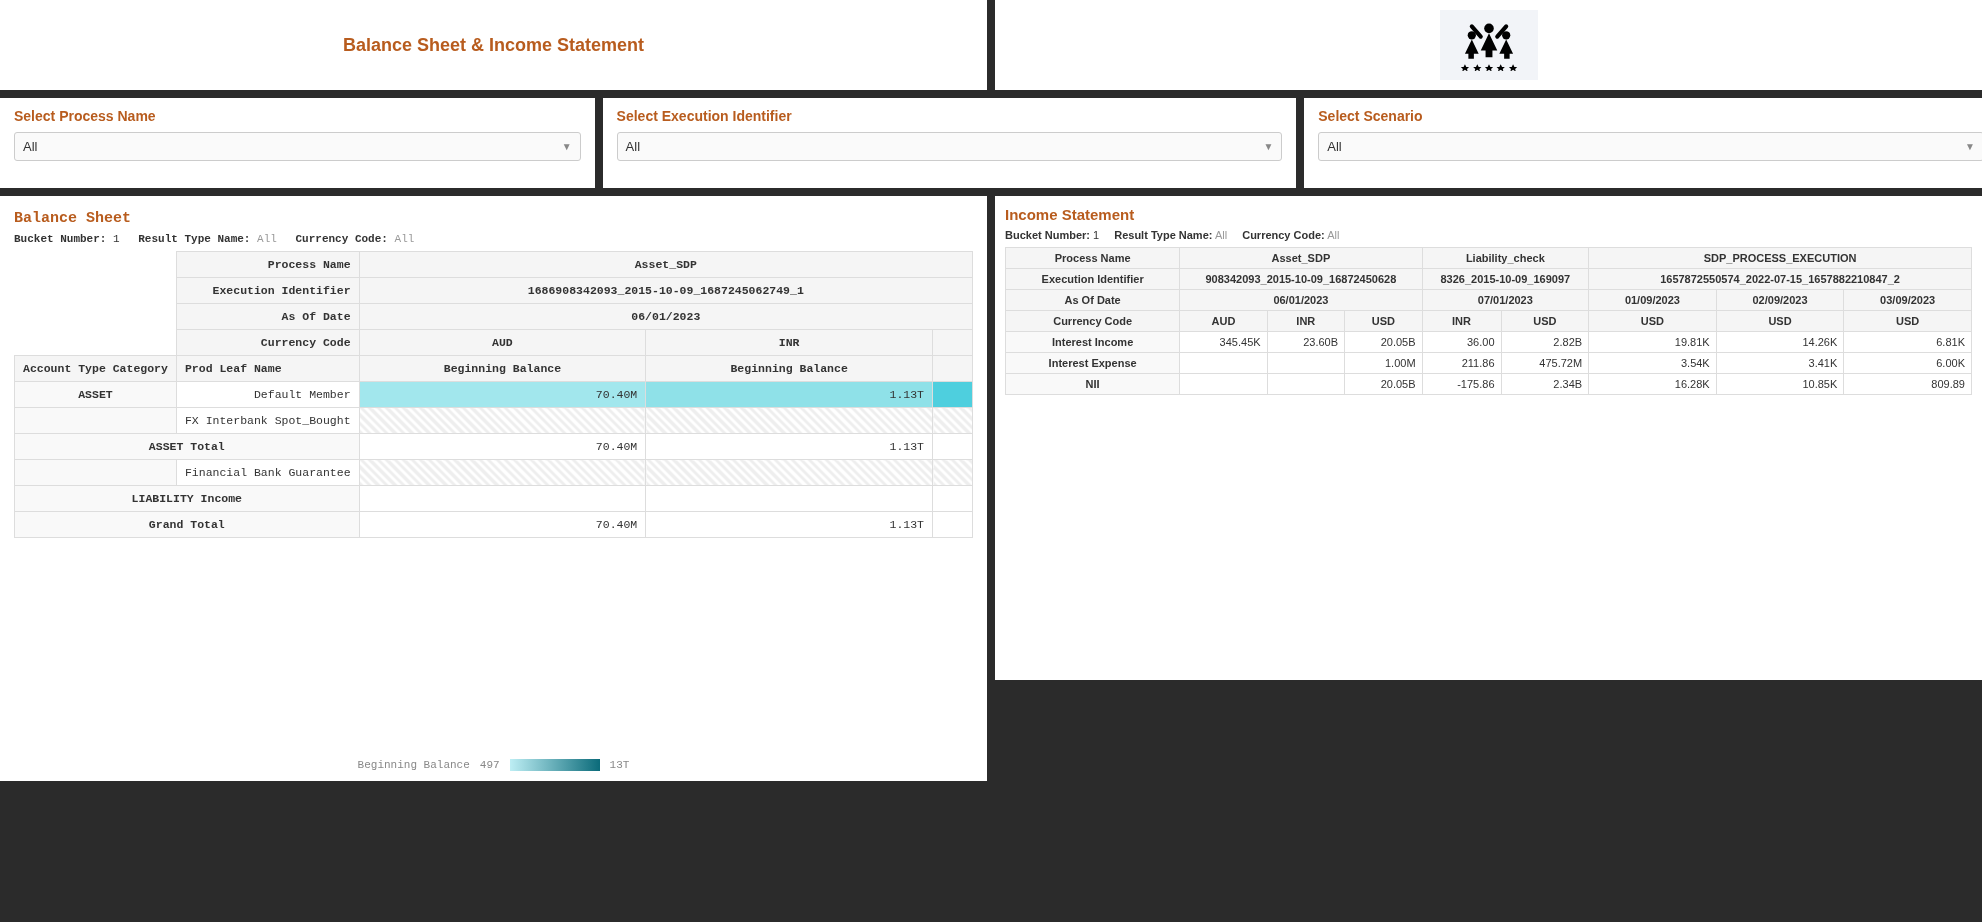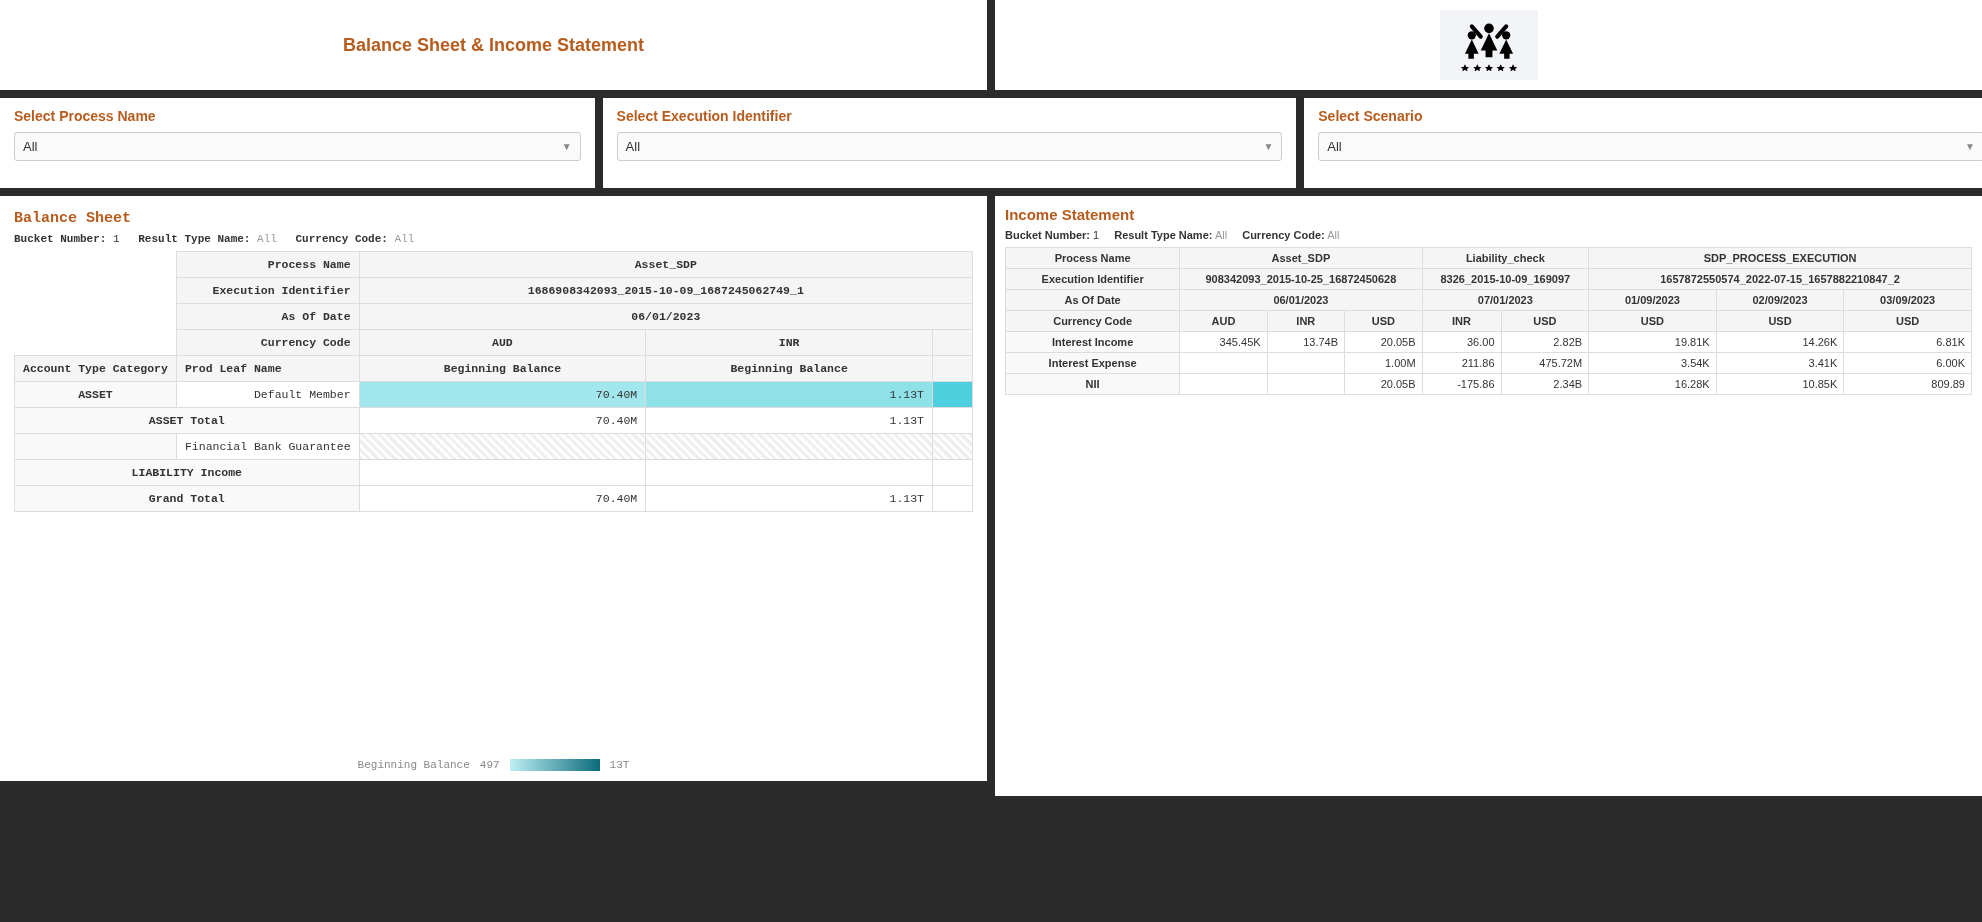--- a/index.html
+++ b/index.html
@@ -13,21 +13,21 @@
 .header-right { grid-column: 2; grid-row: 1; display: flex; align-items: center; justify-content: center; }
 .title-main { color: #b85c1e; font-weight: bold; font-size: 18px; }
 
 .filters { grid-column: 1 / 3; grid-row: 2; display: grid; grid-template-columns: 30% 35% 35%; gap: 8px; background: #2b2b2b; padding: 0; }
 .filter-box { background: #fff; padding: 10px 14px; display: flex; flex-direction: column; gap: 8px; }
 .filter-label { color: #b85c1e; font-weight: bold; font-size: 14px; }
 .select { border: 1px solid #ccc; border-radius: 3px; padding: 6px 8px; display: flex; justify-content: space-between; align-items: center; background: #fafafa; cursor: pointer; font-size: 13px; }
 .chev { color: #888; font-size: 10px; }
 
 .main-left { grid-column: 1; grid-row: 3; background: #fff; padding: 14px; height: 585px; position: relative; font-family: Liberation Mono, monospace; }
-.main-right { grid-column: 2; grid-row: 3; background: #fff; padding: 10px; height: 600px; }
+.main-right { grid-column: 2; grid-row: 3; background: #fff; padding: 10px; height: 484px; }
 
 .section-title { color: #b85c1e; font-weight: bold; font-size: 15px; margin-bottom: 6px; }
 .meta-row { font-size: 11px; color: #333; margin-bottom: 6px; }
 .meta-row b { font-weight: bold; }
 .meta-row .gray { color: #999; }
 .meta-row span.pair { margin-right: 12px; }
 
 table { border-collapse: collapse; width: 100%; font-size: 11.5px; }
 th, td { border: 1px solid #ddd; padding: 5px 8px; text-align: center; white-space: nowrap; }
 th { background: #f5f5f5; font-weight: bold; }
@@ -147,20 +147,27 @@
         <th></th>
       </tr>
       <tr>
         <td class="label-col">ASSET</td>
         <td class="label-col2">Default Member</td>
         <td class="right heat-1">70.40M</td>
         <td class="right heat-2">1.13T</td>
         <td class="heat-3"></td>
       </tr>
       <tr>
+        <td class="label-col"></td>
+        <td class="label-col2">FX Interbank Spot_Bought</td>
+        <td class="hatch"></td>
+            <td class="hatch"></td>
+            <td class="hatch"></td>
+      </tr>
+      <tr>
         <td class="label-col" colspan="2">ASSET Total</td>
         <td class="right">70.40M</td>
         <td class="right">1.13T</td>
         <td></td>
       </tr>
       <tr>
         <td class="label-col"></td>
         <td class="label-col2">Financial Bank Guarantee</td>
         <td class="hatch"></td>
             <td class="hatch"></td>
@@ -201,21 +208,21 @@
     <table class="income-table">
       <tbody>
             <tr>
         <th>Process Name</th>
         <th colspan="3">Asset_SDP</th>
         <th colspan="2">Liability_check</th>
         <th colspan="3">SDP_PROCESS_EXECUTION</th>
       </tr>
       <tr>
         <th>Execution Identifier</th>
-        <th colspan="3" style="max-width:160px;overflow:hidden">908342093_2015-10-25_16872450628</th>
+        <th colspan="3" style="max-width:160px;overflow:hidden">908342093_2015-10-09_16872450628</th>
         <th colspan="2" style="max-width:110px;overflow:hidden">8326_2015-10-09_169097</th>
         <th colspan="3">1657872550574_2022-07-15_1657882210847_2</th>
       </tr>
       <tr>
         <th>As Of Date</th>
         <th colspan="3">06/01/2023</th>
         <th colspan="2">07/01/2023</th>
         <th>01/09/2023</th>
         <th>02/09/2023</th>
         <th>03/09/2023</th>
@@ -227,21 +234,21 @@
         <th>USD</th>
         <th>INR</th>
         <th>USD</th>
         <th>USD</th>
         <th>USD</th>
         <th>USD</th>
       </tr>
       <tr>
         <td class="label-col">Interest Income</td>
         <td class="right">345.45K</td>
-        <td class="right">13.74B</td>
+        <td class="right">23.60B</td>
         <td class="right">20.05B</td>
         <td class="right">36.00</td>
         <td class="right">2.82B</td>
         <td class="right">19.81K</td>
         <td class="right">14.26K</td>
         <td class="right">6.81K</td>
       </tr>
       <tr>
         <td class="label-col">Interest Expense</td>
         <td class="right"></td>

